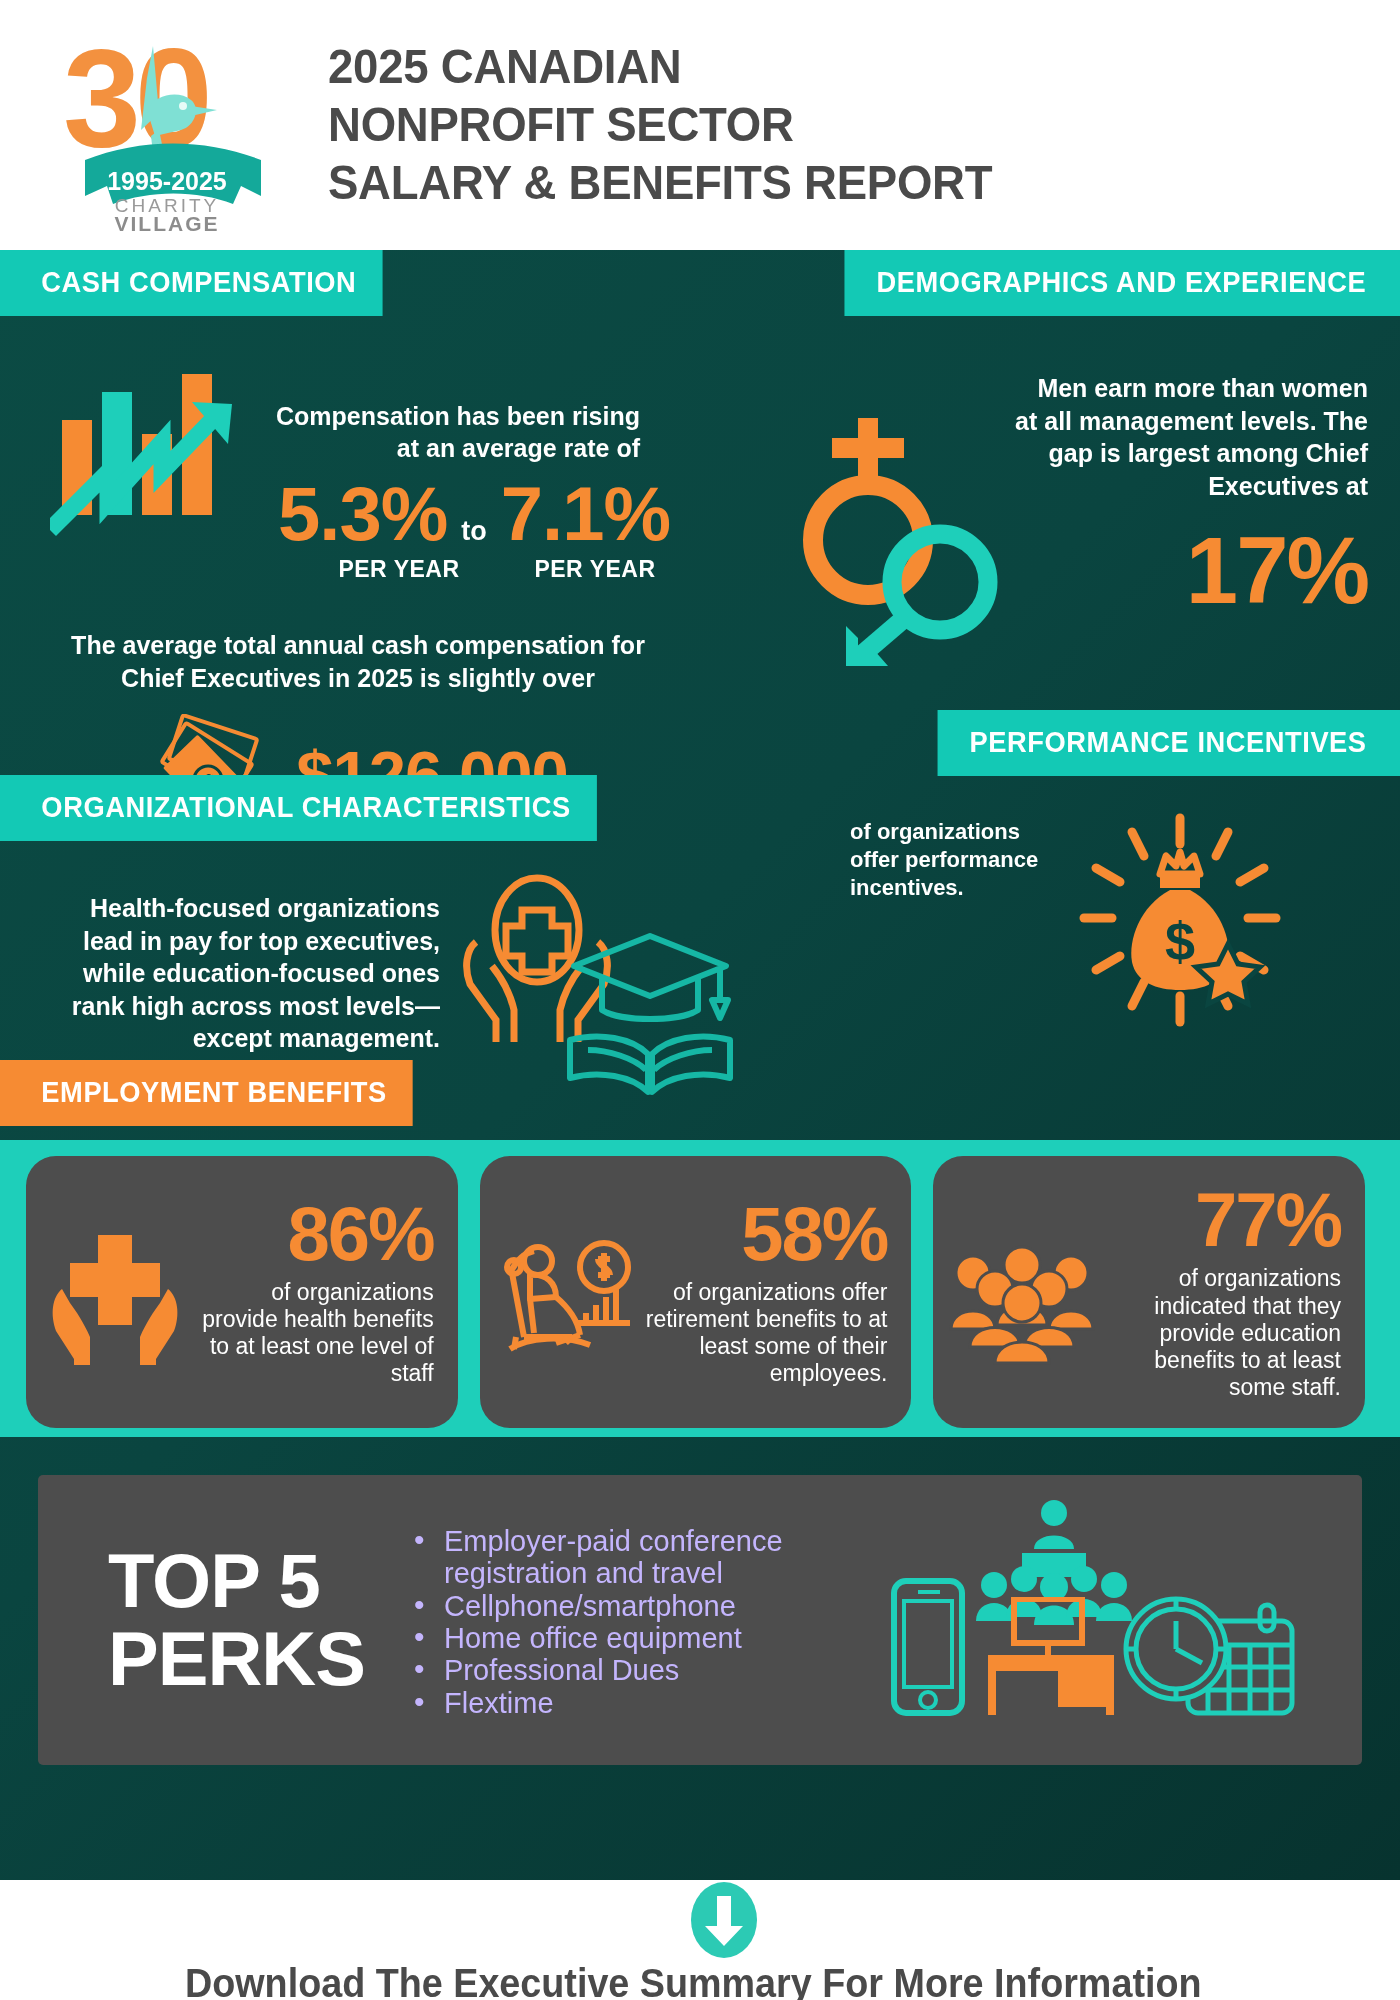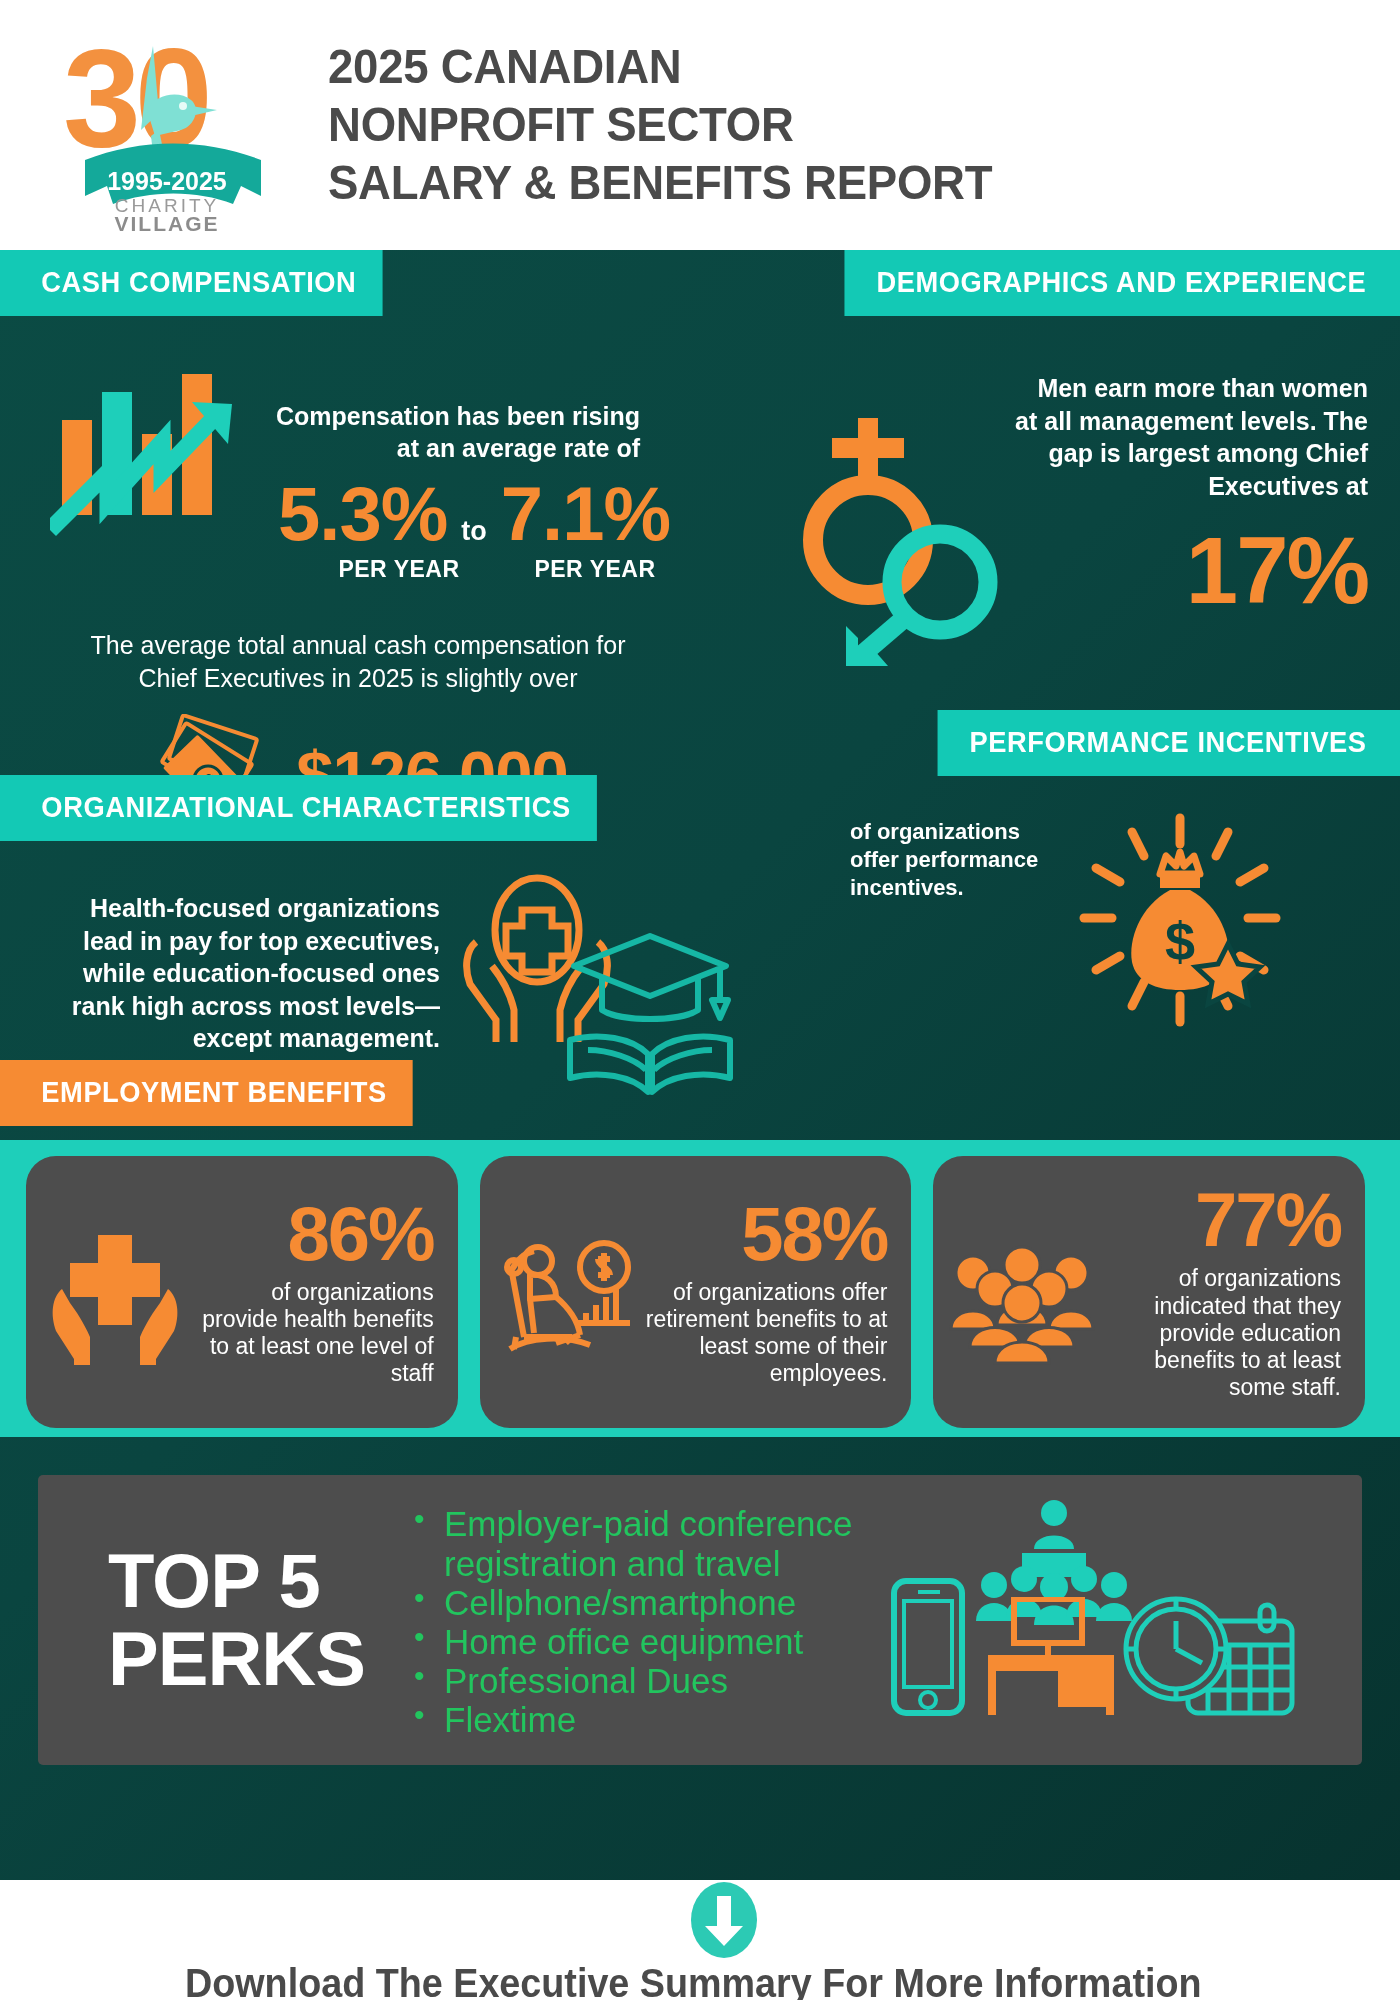--- a/index.html
+++ b/index.html
@@ -77,21 +77,21 @@
   .to-word { color:#ffffff; font-weight:bold; font-size:27px; }
   #per-year-row {
     display:flex; justify-content:flex-end; width:400px;
     margin-top:4px; gap:46px;
   }
   .per-year {
     color:#ffffff; font-weight:bold; font-size:23px; letter-spacing:0.5px;
     width:150px; text-align:center;
   }
   #avg-text {
-    color:#ffffff; font-weight:normal; font-size:25px; line-height:1.3;
+    color:#ffffff; font-weight:bold; font-size:25px; line-height:1.3;
     text-align:center; margin-top:46px; padding:0 45px;margin-left:16px;
   }
   #money-row {
     display:flex; align-items:center; justify-content:center;
     margin-top:20px; gap:14px; padding-left:20px;
   }
   #cash-icon { width:130px; height:120px; flex:none; }
   #big-money { color:#f68b33; font-weight:bold; font-size:67px; letter-spacing:-1px; }
 
   
@@ -154,21 +154,21 @@
     width:1324px; height:290px;
     background:#4d4d4d; border-radius:5px;
     display:flex; align-items:center;
   }
   #perks-title {
     color:#ffffff; font-weight:bold; font-size:76px; line-height:1.02;
     padding-left:70px; width:370px; letter-spacing:-1px;
   }
   #perks-list { list-style:none; width:470px; padding-top:4px; }
   #perks-list li {
-    color:#22c55e; font-size:35px; line-height:1.12;
+    color:#c4b5fd; font-size:29px; line-height:1.12;
     position:relative; padding-left:36px; text-indent:0;
   }
   #perks-list li::before {
     content:"•"; position:absolute; left:6px; top:-2px; font-size:30px;
   }
   #perks-icons { flex:1; height:230px; position:relative; }
 
   
   #footer {
     position:absolute; top:1880px; left:0; width:1400px; height:120px;

